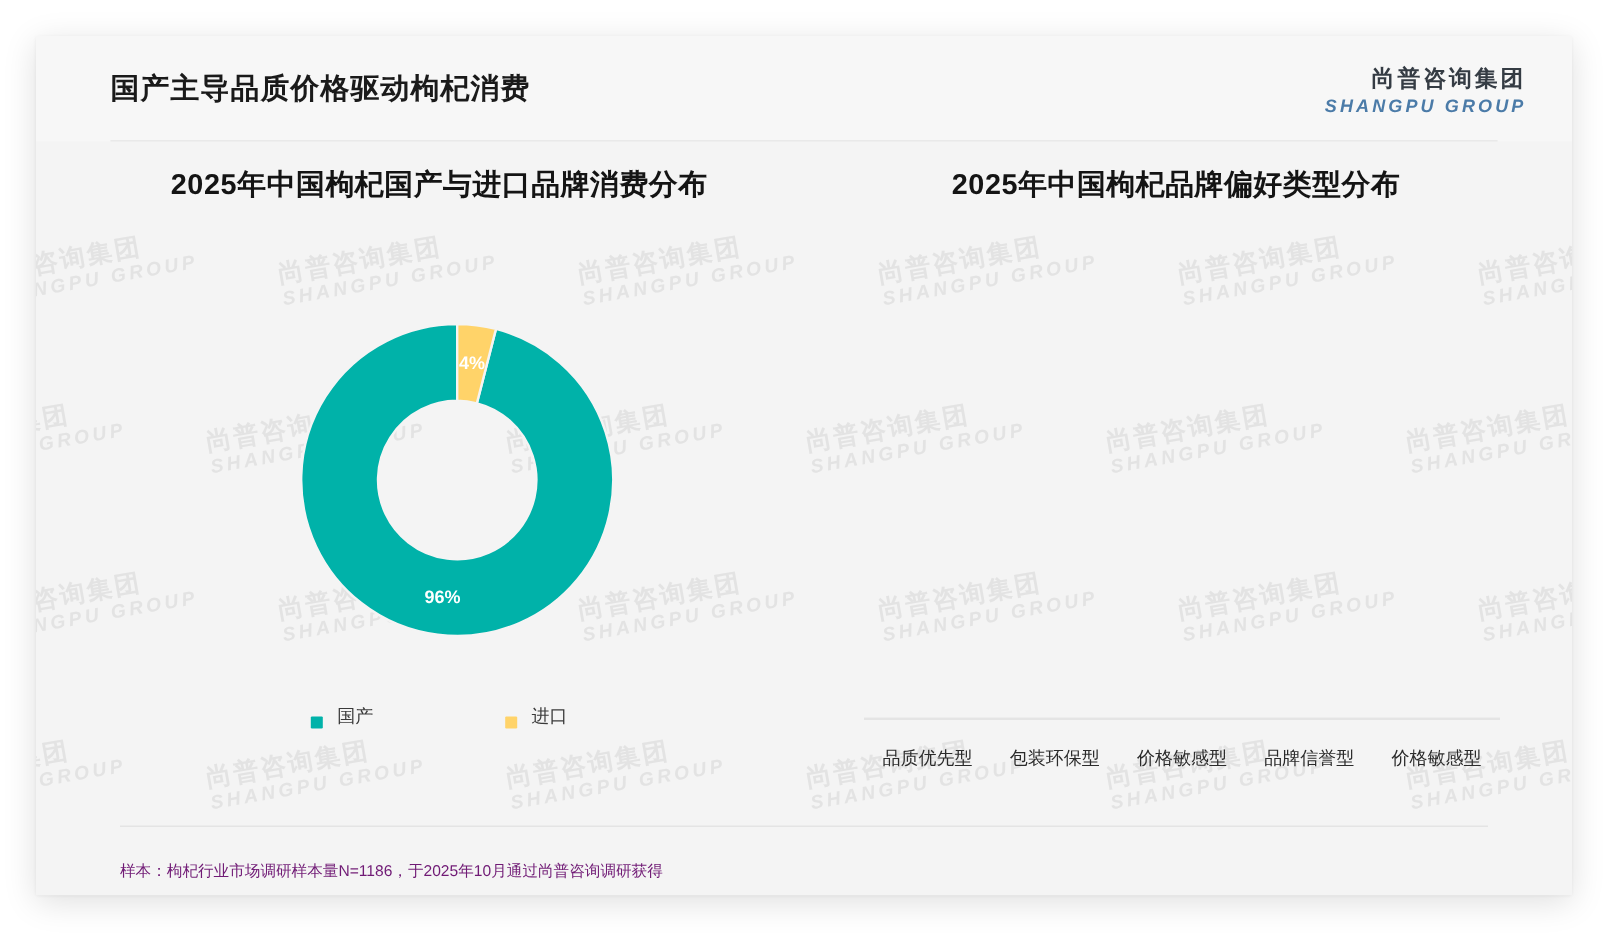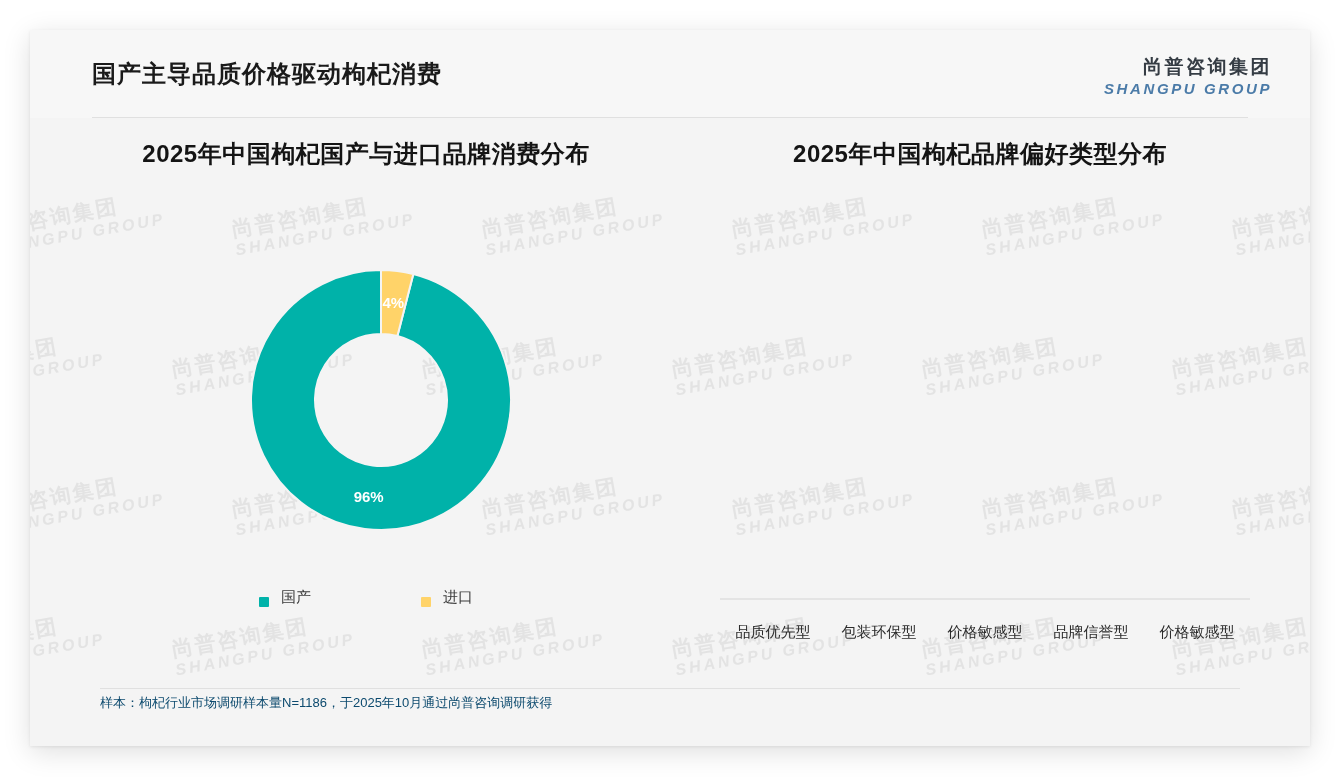--- a/index.html
+++ b/index.html
@@ -216,24 +216,24 @@
     color: #2b2b2b;
     margin-top: 15px;
   }
 
   
   #sample-note {
     position: absolute;
     left: 70px;
     top: 570px;
     width: 1140px;
-    padding-top: 5px;
+    padding-top: 28px;
     border-top: 1px solid #e0e0e0;
     font-size: 13px;
-    color: #0c4a6e;
+    color: #701a75;
   }
 </style>
 </head>
 <body>
 
 <div id="slide">
 
   <div id="header">
     <div id="page-title">国产主导品质价格驱动枸杞消费</div>
     <div id="logo">

